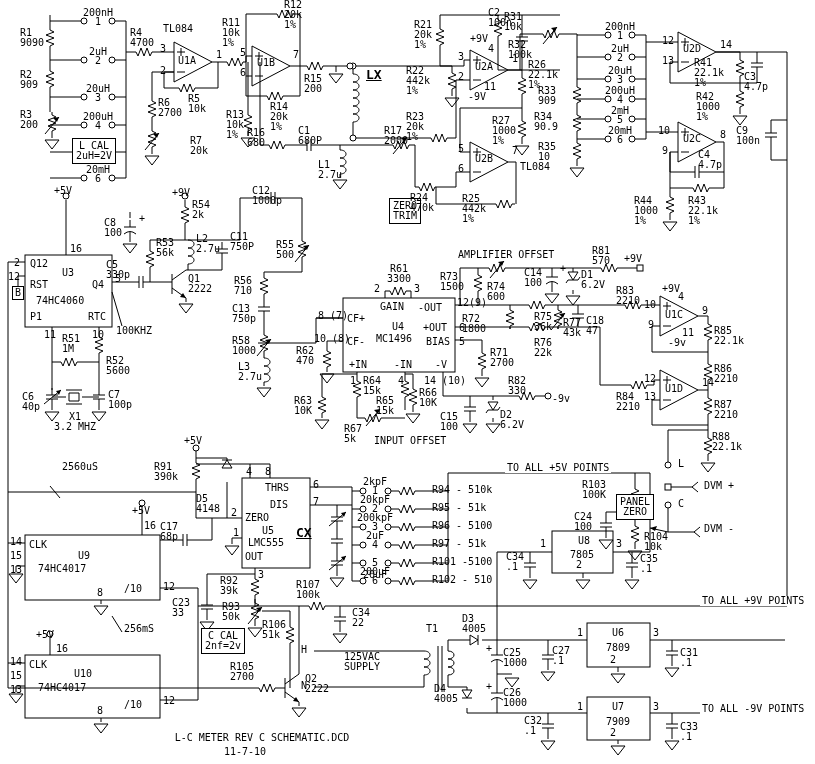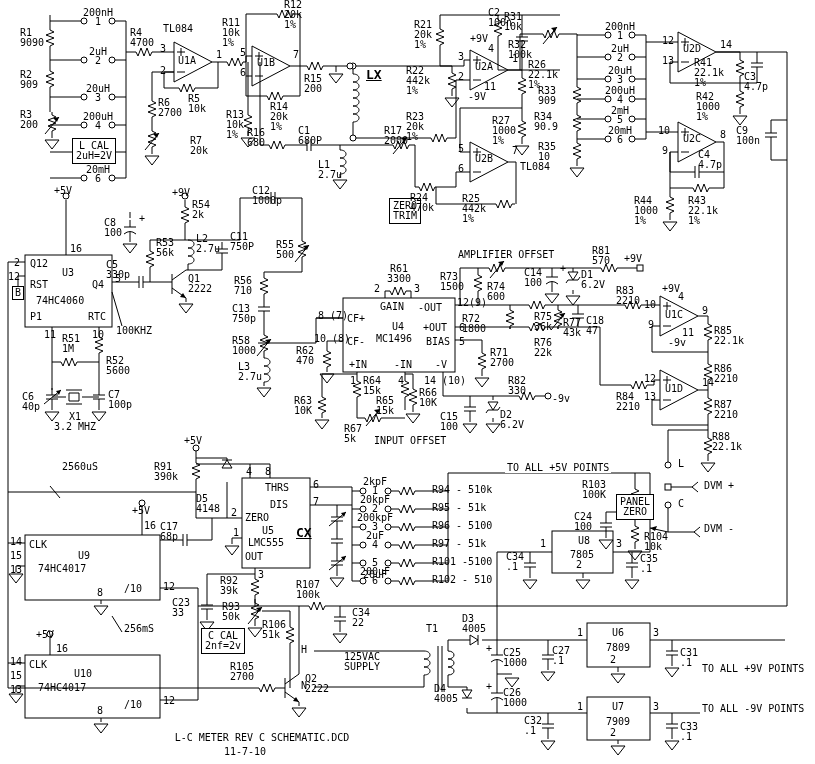--- a/index.html
+++ b/index.html
@@ -687,21 +687,21 @@
 .1</div>
 <div class="lbl" style="left:503px;top:688px">C26
 1000</div>
 <div class="lbl" style="left:486px;top:682px">+</div>
 <div class="lbl" style="left:524px;top:716px">C32
 .1</div>
 <div class="lbl" style="left:612px;top:628px">U6</div>
 <div class="lbl" style="left:606px;top:643px">7809</div>
 <div class="lbl" style="left:680px;top:648px">C31
 .1</div>
-<div class="lbl wbg" style="left:700px;top:664px">TO ALL +9V POINTS</div>
+<div class="lbl wbg" style="left:700px;top:596px">TO ALL +9V POINTS</div>
 <div class="lbl" style="left:612px;top:702px">U7</div>
 <div class="lbl" style="left:606px;top:717px">7909</div>
 <div class="lbl" style="left:680px;top:722px">C33
 .1</div>
 <div class="lbl wbg" style="left:700px;top:704px">TO ALL -9V POINTS</div>
 
 <div class="lbl" style="left:160px;top:44px">3</div>
 <div class="lbl" style="left:160px;top:66px">2</div>
 <div class="lbl" style="left:216px;top:50px">1</div>
 <div class="lbl" style="left:240px;top:48px">5</div>

